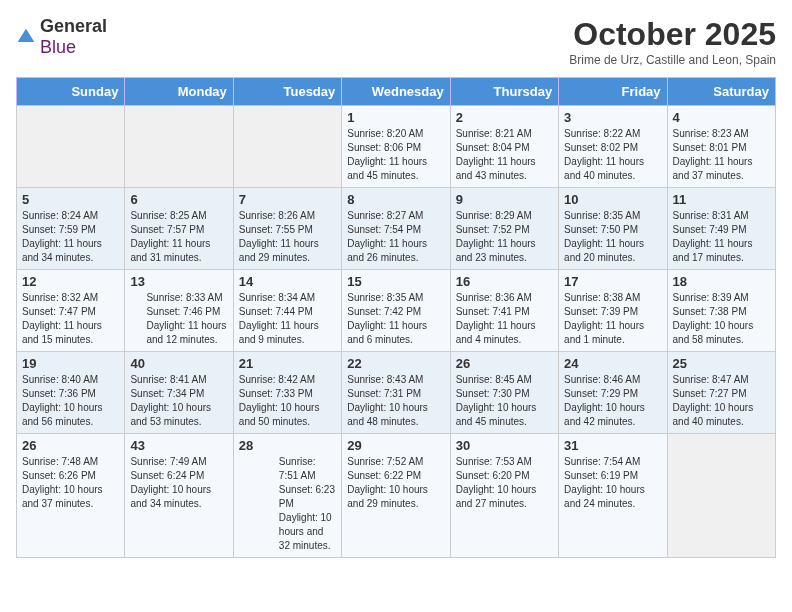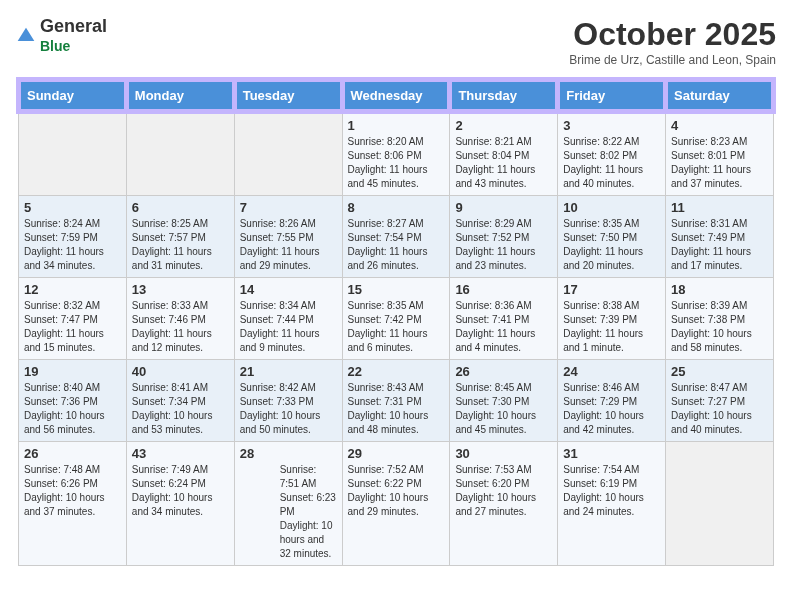--- a/index.html
+++ b/index.html
@@ -21,23 +21,23 @@
       display: flex;
       align-items: center;
       gap: 4px;
     }
     .logo-text-general {
       font-size: 18px;
       font-weight: bold;
       color: #333;
     }
     .logo-text-blue {
-      font-size: 14px;
-      font-weight: bold;
-      color: #15803d;
+      font-size: 18px;
+      font-weight: normal;
+      color: #701a75;
     }
     .logo-icon {
       width: 20px;
       height: 20px;
     }
     .title-area {
       text-align: right;
       margin-left: 32px;
     }
     .calendar-title {
@@ -50,25 +50,25 @@
       color: #555;
     }
     table {
       width: 100%;
       border-collapse: collapse;
       font-size: 11px;
     }
     thead tr th {
       background-color: #4a90d9;
       color: #fff;
-      text-align: left;
+      text-align: right;
       padding: 6px 6px;
       font-size: 13px;
       font-weight: bold;
-      border: 5px solid #c4b5fd;
+      border: 1px solid #c4b5fd;
     }
     tbody tr td {
       border: 1px solid #ccc;
       vertical-align: top;
       padding: 4px 5px;
       height: 80px;
       width: 107px;
       color: #333;
     }
     tbody tr:nth-child(odd) td {
@@ -199,21 +199,21 @@
       </tr>
       <tr>
         <td>
           <span class="day-number">12</span>
           <div class="day-info" style="white-space: pre-line;">Sunrise: 8:32 AM
 Sunset: 7:47 PM
 Daylight: 11 hours and 15 minutes.</div>
         </td>
         <td>
           <span class="day-number">13</span>
-          <div class="day-info" style="white-space: pre-line;">Sunrise: 8:33 AM
+          <div class="day-info" style="white-space: pre-line; margin-left: 16px;">Sunrise: 8:33 AM
 Sunset: 7:46 PM
 Daylight: 11 hours and 12 minutes.</div>
         </td>
         <td>
           <span class="day-number">14</span>
           <div class="day-info" style="white-space: pre-line;">Sunrise: 8:34 AM
 Sunset: 7:44 PM
 Daylight: 11 hours and 9 minutes.</div>
         </td>
         <td>

